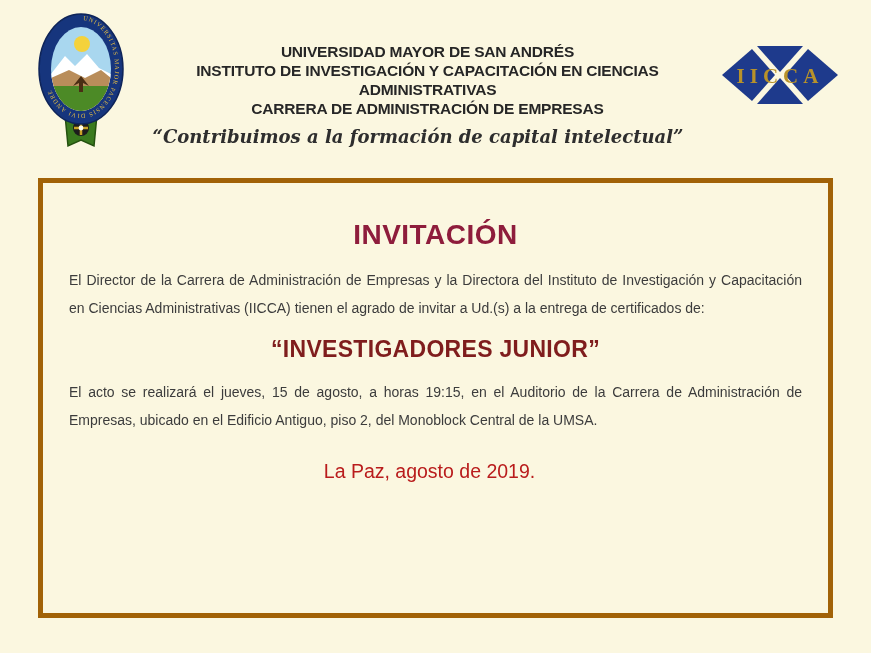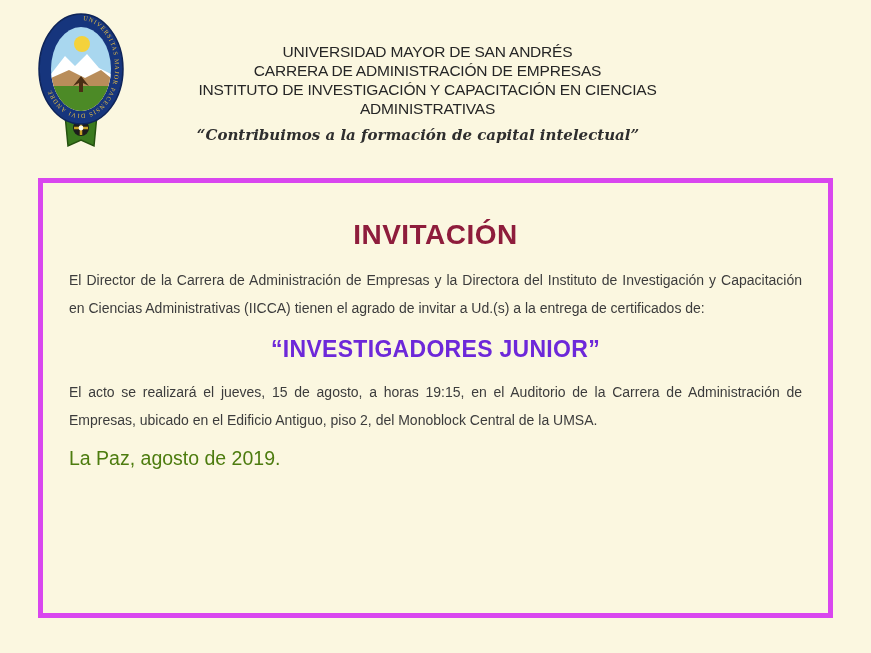--- a/index.html
+++ b/index.html
@@ -21,42 +21,42 @@
     width: 92px; height: 146px;
   }
   .logo-iicca {
     position: absolute; left: 722px; top: 45px;
     width: 116px; height: 60px;
   }
   .header-text {
     position: absolute; left: 115px; right: 150px; top: 42px;
     text-align: center;
     color: #262626;
-    font-weight: normal;
+    font-weight: bold;
     font-size: 15.5px;
     line-height: 19px;
     letter-spacing: -0.2px;
     margin-left: 19px;
   }
   .motto {
     position: absolute; left: 115px; right: 150px; top: 126px;
     text-align: center;
     font-family: "DejaVu Serif", serif;
     font-style: italic;
     font-weight: 600;
-    font-size: 15px;
+    font-size: 18px;
     color: #2E2E2E;
   }
 
   
   .inv-box {
     position: absolute; left: 38px; top: 178px;
     width: 795px; height: 440px;
     box-sizing: border-box;
-    border: 5px solid #d946ef;
+    border: 5px solid #a16207;
     padding: 0 26px;
   }
   .inv-title {
     margin-top: 36px;
     text-align: center;
     font-size: 28px;
     font-weight: bold;
     letter-spacing: 0.5px;
     color: #8E1D3C;
   }
@@ -66,28 +66,28 @@
     font-size: 14px;
     line-height: 28px;
     color: #3C3C3C;
   }
   .inv-cert {
     margin-top: 14px;
     text-align: center;
     font-size: 23px;
     font-weight: bold;
     letter-spacing: 0.3px;
-    color: #6d28d9;
+    color: #7f1d1d;
   }
   .inv-date {
-    margin-top: 13px;
-    text-align: left;
+    margin-top: 26px;
+    text-align: center;
     padding-right: 12px;
     font-size: 19.5px;
-    color: #4d7c0f;
+    color: #b91c1c;
   }
 </style>
 </head>
 <body>
 
 <div class="page">
 
   <div class="logo-umsa">
     <svg width="92" height="146" viewBox="0 0 92 146">
 
@@ -116,26 +116,35 @@
 
       <path id="ring-path" d="M 46,8 a 34,47 0 1,1 -0.01,0" fill="none"></path>
       <text font-family="Liberation Serif, serif" font-size="6.2" fill="#E3BC45" letter-spacing="1">
         <textPath href="#ring-path" startOffset="2">UNIVERSITAS MAJOR PACENSIS DIVI ANDRE</textPath>
       </text>
     </svg>
   </div>
 
   <div class="header-text">
     <div>UNIVERSIDAD MAYOR DE SAN ANDRÉS</div>
+    <div>INSTITUTO DE INVESTIGACIÓN Y CAPACITACIÓN EN CIENCIAS ADMINISTRATIVAS</div>
     <div>CARRERA DE ADMINISTRACIÓN DE EMPRESAS</div>
-    <div>INSTITUTO DE INVESTIGACIÓN Y CAPACITACIÓN EN CIENCIAS ADMINISTRATIVAS</div>
   </div>
 
   <div class="motto">“Contribuimos a la formación de capital intelectual”</div>
 
+  <div class="logo-iicca">
+    <svg width="116" height="60" viewBox="0 0 116 60">
+      <polygon points="0,30 30,4 53,30 30,56" fill="#1E3A8C"></polygon>
+      <polygon points="116,30 86,4 63,30 86,56" fill="#1E3A8C"></polygon>
+      <polygon points="35,1 81,1 58,27" fill="#1E3A8C"></polygon>
+      <polygon points="35,59 81,59 58,33" fill="#1E3A8C"></polygon>
+      <text x="58" y="38" text-anchor="middle" font-family="Liberation Serif, serif" font-size="21" font-weight="bold" fill="#B8922A" letter-spacing="5">IICCA</text>
+    </svg>
+  </div>
 
   <div class="inv-box">
     <div class="inv-title">INVITACIÓN</div>
     <div class="inv-par">El Director de la Carrera de Administración de Empresas y la Directora del Instituto de Investigación y Capacitación en Ciencias Administrativas (IICCA) tienen el agrado de invitar a Ud.(s) a la entrega de certificados de:</div>
     <div class="inv-cert">“INVESTIGADORES JUNIOR”</div>
     <div class="inv-par">El acto se realizará el jueves, 15 de agosto, a horas 19:15, en el Auditorio de la Carrera de Administración de Empresas, ubicado en el Edificio Antiguo, piso 2, del Monoblock Central de la UMSA.</div>
     <div class="inv-date">La Paz, agosto de 2019.</div>
   </div>
 
 </div>

